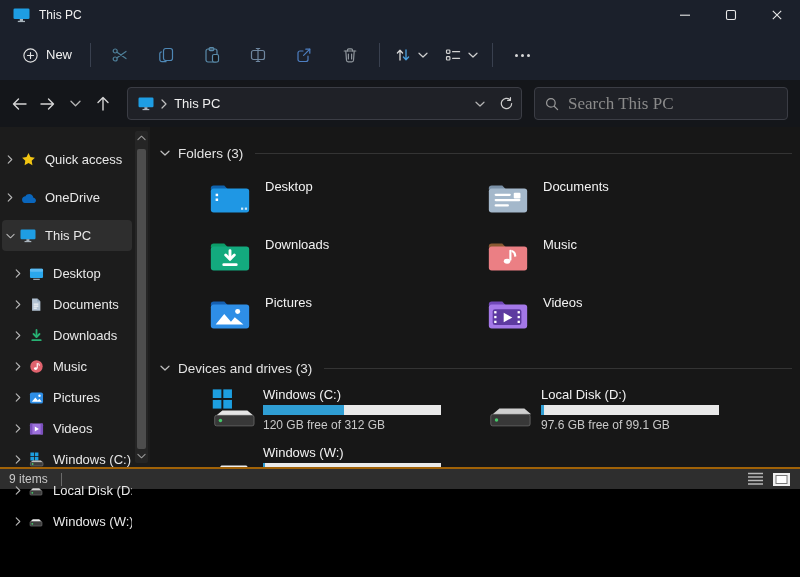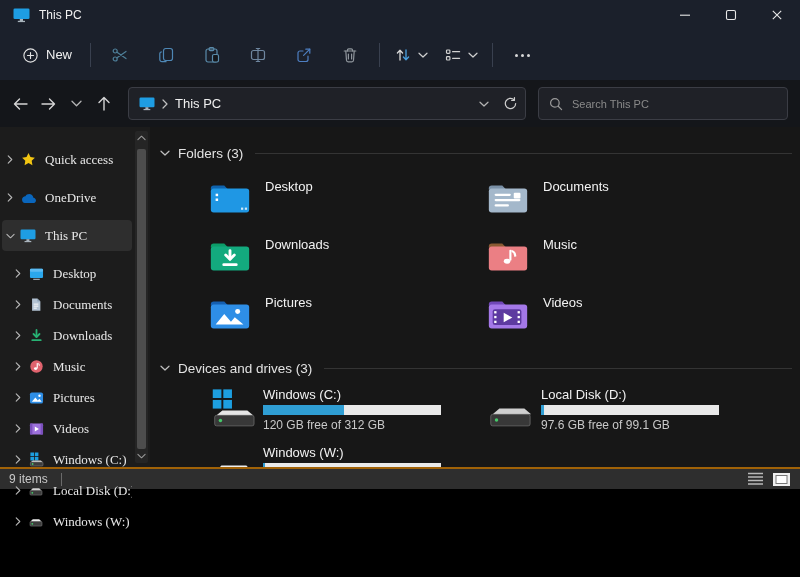--- a/index.html
+++ b/index.html
@@ -25,33 +25,33 @@
 
   
   .addressrow { height:47px; background:#14161a; display:flex; align-items:center; padding:0 12px 0 6px; flex:none; }
   .nav-btn { width:28px; height:30px; display:flex; align-items:center; justify-content:center; border-radius:4px; }
   .address-box { margin-left:10px; width:398px; height:33px; background:#1f2127; border:1px solid #3b3d45; border-radius:4px; display:flex; align-items:center; padding:0 2px 0 10px; }
   .crumb-sep { margin:0 7px; display:flex; }
   .crumb { font-size:13px; color:#efefef; }
   .addr-spacer { flex:1; }
   .addr-btn { width:26px; height:29px; display:flex; align-items:center; justify-content:center; border-radius:3px; }
   .search-box { margin-left:12px; flex:1; height:33px; background:#1f2127; border:1px solid #3b3d45; border-radius:4px; display:flex; align-items:center; padding:0 10px; gap:9px; }
-  .search-box input { flex:1; background:transparent; border:none; outline:none; color:#e0e0e0; font-size:11px; font-family:Liberation Sans, sans-serif; }
+  .search-box input { flex:1; background:transparent; border:none; outline:none; color:#e0e0e0; font-size:17px; font-family:Liberation Serif, serif; }
   .search-box input::placeholder { color:#8a8a8a; }
 
   
   .bodyrow { flex:1; display:flex; min-height:0; }
   .sidebar { width:150px; background:#1c1c1c; position:relative; padding-top:17px; flex:none; }
   .side-item { height:31px; display:flex; align-items:center; margin:0 18px 0 2px; border-radius:4px; font-size:13px; color:#e8e8e8; white-space:nowrap; }
   .side-item.toplevel { margin-bottom:7px; }
   .side-item.child { padding-left:8px; }
   .side-item.selected { background:#2e2e2e; }
   .side-chev { width:16px; display:flex; justify-content:center; color:#b8b8b8; flex:none; }
   .side-ico { width:20px; display:flex; justify-content:center; flex:none; }
-  .side-label { margin-left:7px; overflow:hidden;font-family:Liberation Serif, serif; }
+  .side-label { margin-left:7px; overflow:hidden; }
   .sb-track { position:absolute; top:4px; bottom:4px; right:2px; width:13px; background:#252525; border-radius:2px; display:flex; flex-direction:column; align-items:center; }
   .sb-arrow { height:14px; display:flex; align-items:center; justify-content:center; color:#9a9a9a; flex:none; }
   .sb-thumb { width:9px; height:318px; margin-top:4px; background:#4d4d4d; border-radius:2px; }
   .sb-fill { flex:1; }
 
   .content { flex:1; background:#171717; padding:16px 8px 0 10px; overflow:hidden; }
   .section-header { display:flex; align-items:center; height:20px; font-size:13.5px; color:#e2e2e2; }
   .sec-chev { display:flex; margin-right:8px; color:#c0c0c0; }
   .sec-line { flex:1; height:1px; background:#343434; margin-left:12px; }
   .folder-grid, .drive-grid { display:grid; grid-template-columns:278px 278px; margin-left:47px; }

